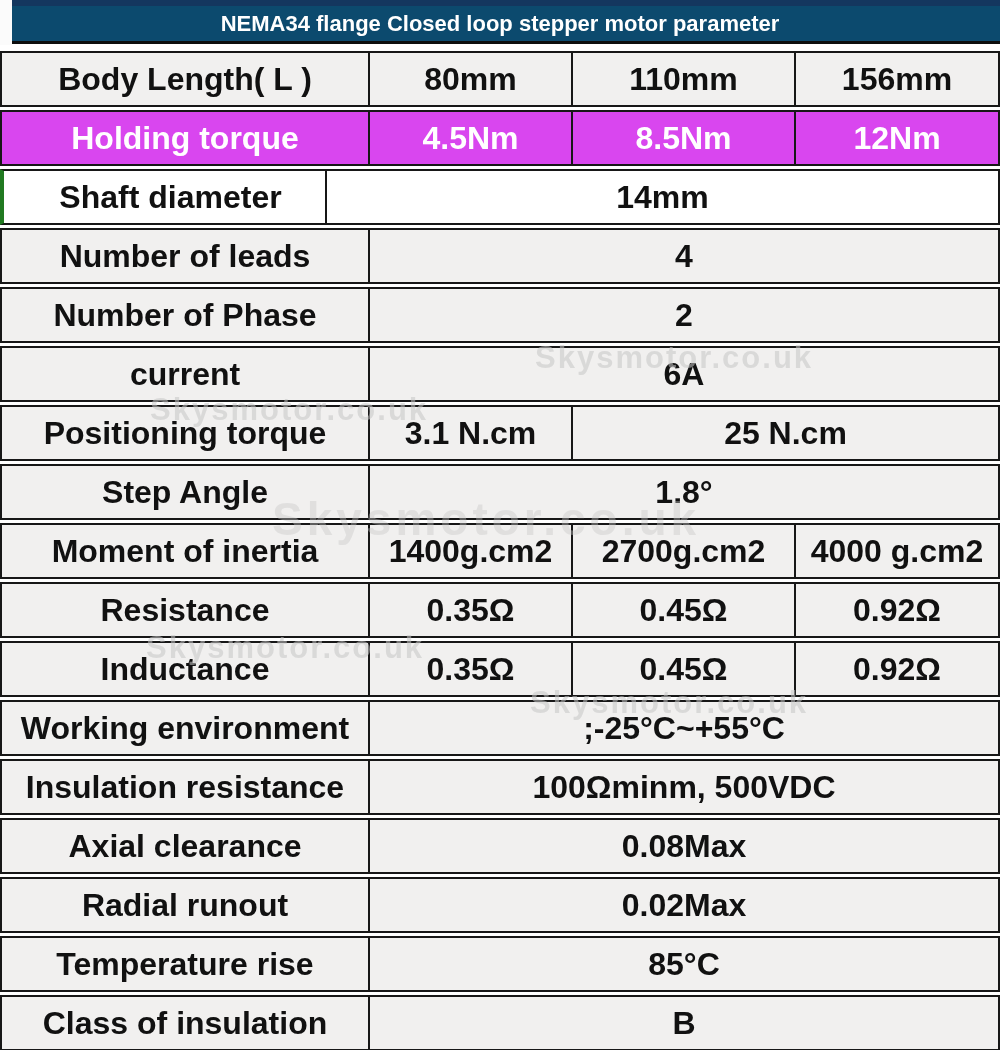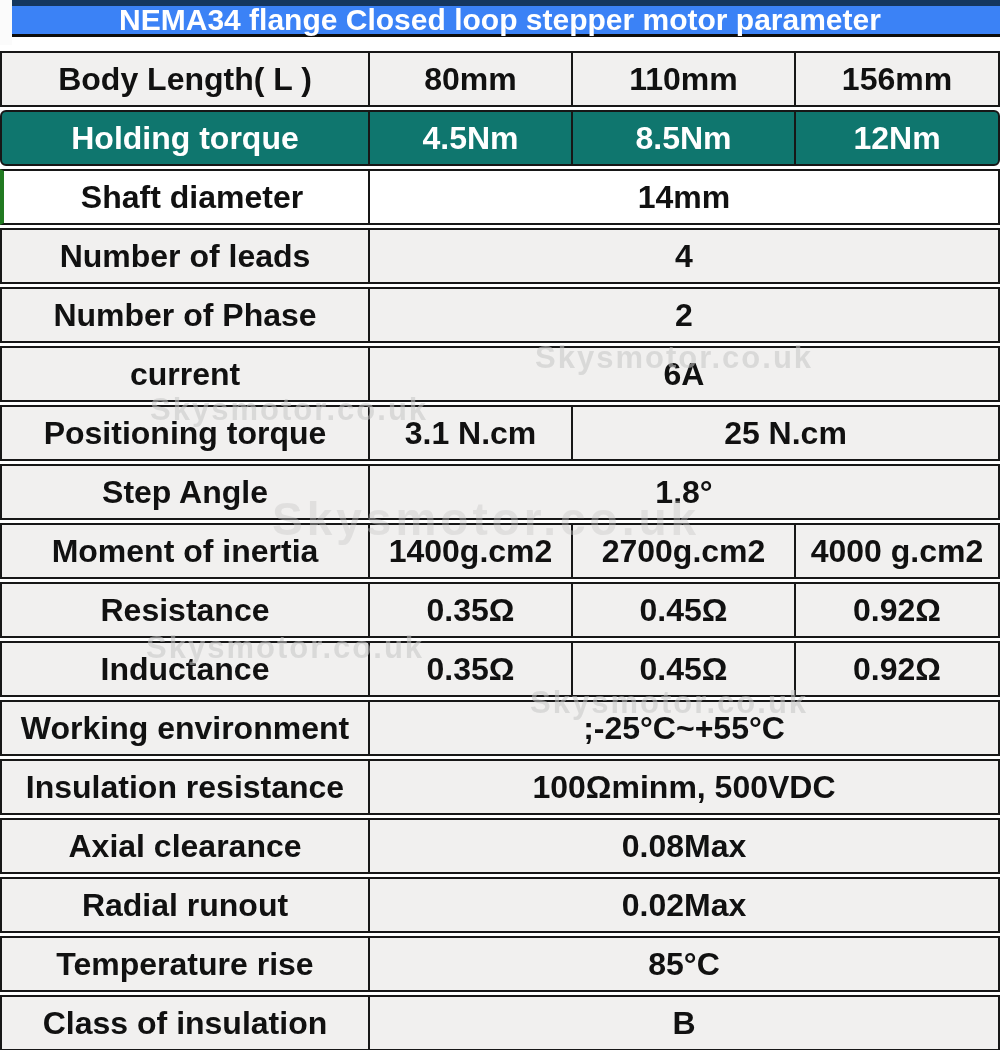--- a/index.html
+++ b/index.html
@@ -6,53 +6,53 @@
   body{
     width:1000px;height:1050px;position:relative;overflow:hidden;
     background:#ffffff;
     font-family:"Liberation Sans", sans-serif;
     -webkit-font-smoothing:antialiased;
   }
   #stage{position:absolute;inset:0;}
 
   
   #titlebar{
-    position:absolute;top:0;left:0;width:1000px;height:37px;
+    position:absolute;top:0;left:0;width:1000px;height:44px;
     box-sizing:border-box;
-    background:#3b82f6;
+    background:#0c4a6e;
     border-top:6px solid #14375f;
     border-bottom:3px solid #0d0d0d;
     display:flex;align-items:center;justify-content:center;
-    color:#ffffff;font-weight:bold;font-size:30px;letter-spacing:0px;
+    color:#ffffff;font-weight:bold;font-size:22px;letter-spacing:0px;
   }
   #corner-notch{
     position:absolute;top:0;left:0;width:12px;height:45px;background:#fbfbfb;
   }
 
   
   #rows{
     position:absolute;top:51px;left:0;width:1000px;
     display:flex;flex-direction:column;gap:3px;
   }
   .row{
     display:flex;height:56px;box-sizing:border-box;
     border:2px solid #171717;
     background:#f1f0ef;
     color:#111111;
   }
-  .row.blue{background:#0f766e;color:#ffffff;border-radius:6px;}
+  .row.blue{background:#d946ef;color:#ffffff;}
   .row.green{background:#ffffff;border-left:4px solid #217a21;}
   .cell{
     display:flex;align-items:center;justify-content:center;
     box-sizing:border-box;
     font-weight:bold;font-size:32px;line-height:1;
     white-space:nowrap;
   }
   .cell.label{width:368px;border-right:2px solid #171717;}
-  .row.green .cell.label{width:366px;padding-left:12px;}
+  .row.green .cell.label{width:323px;padding-left:12px;}
   .cell.c1{width:203px;border-right:2px solid #171717;}
   .cell.c2{width:223px;border-right:2px solid #171717;}
   .cell.c3{flex:1;}
   .cell.span{flex:1;border-radius:7px;}
 
   
   .watermark{
     position:absolute;z-index:6;pointer-events:none;
     font-weight:bold;color:#c7c7c7;opacity:0.55;
     letter-spacing:2px;white-space:nowrap;

